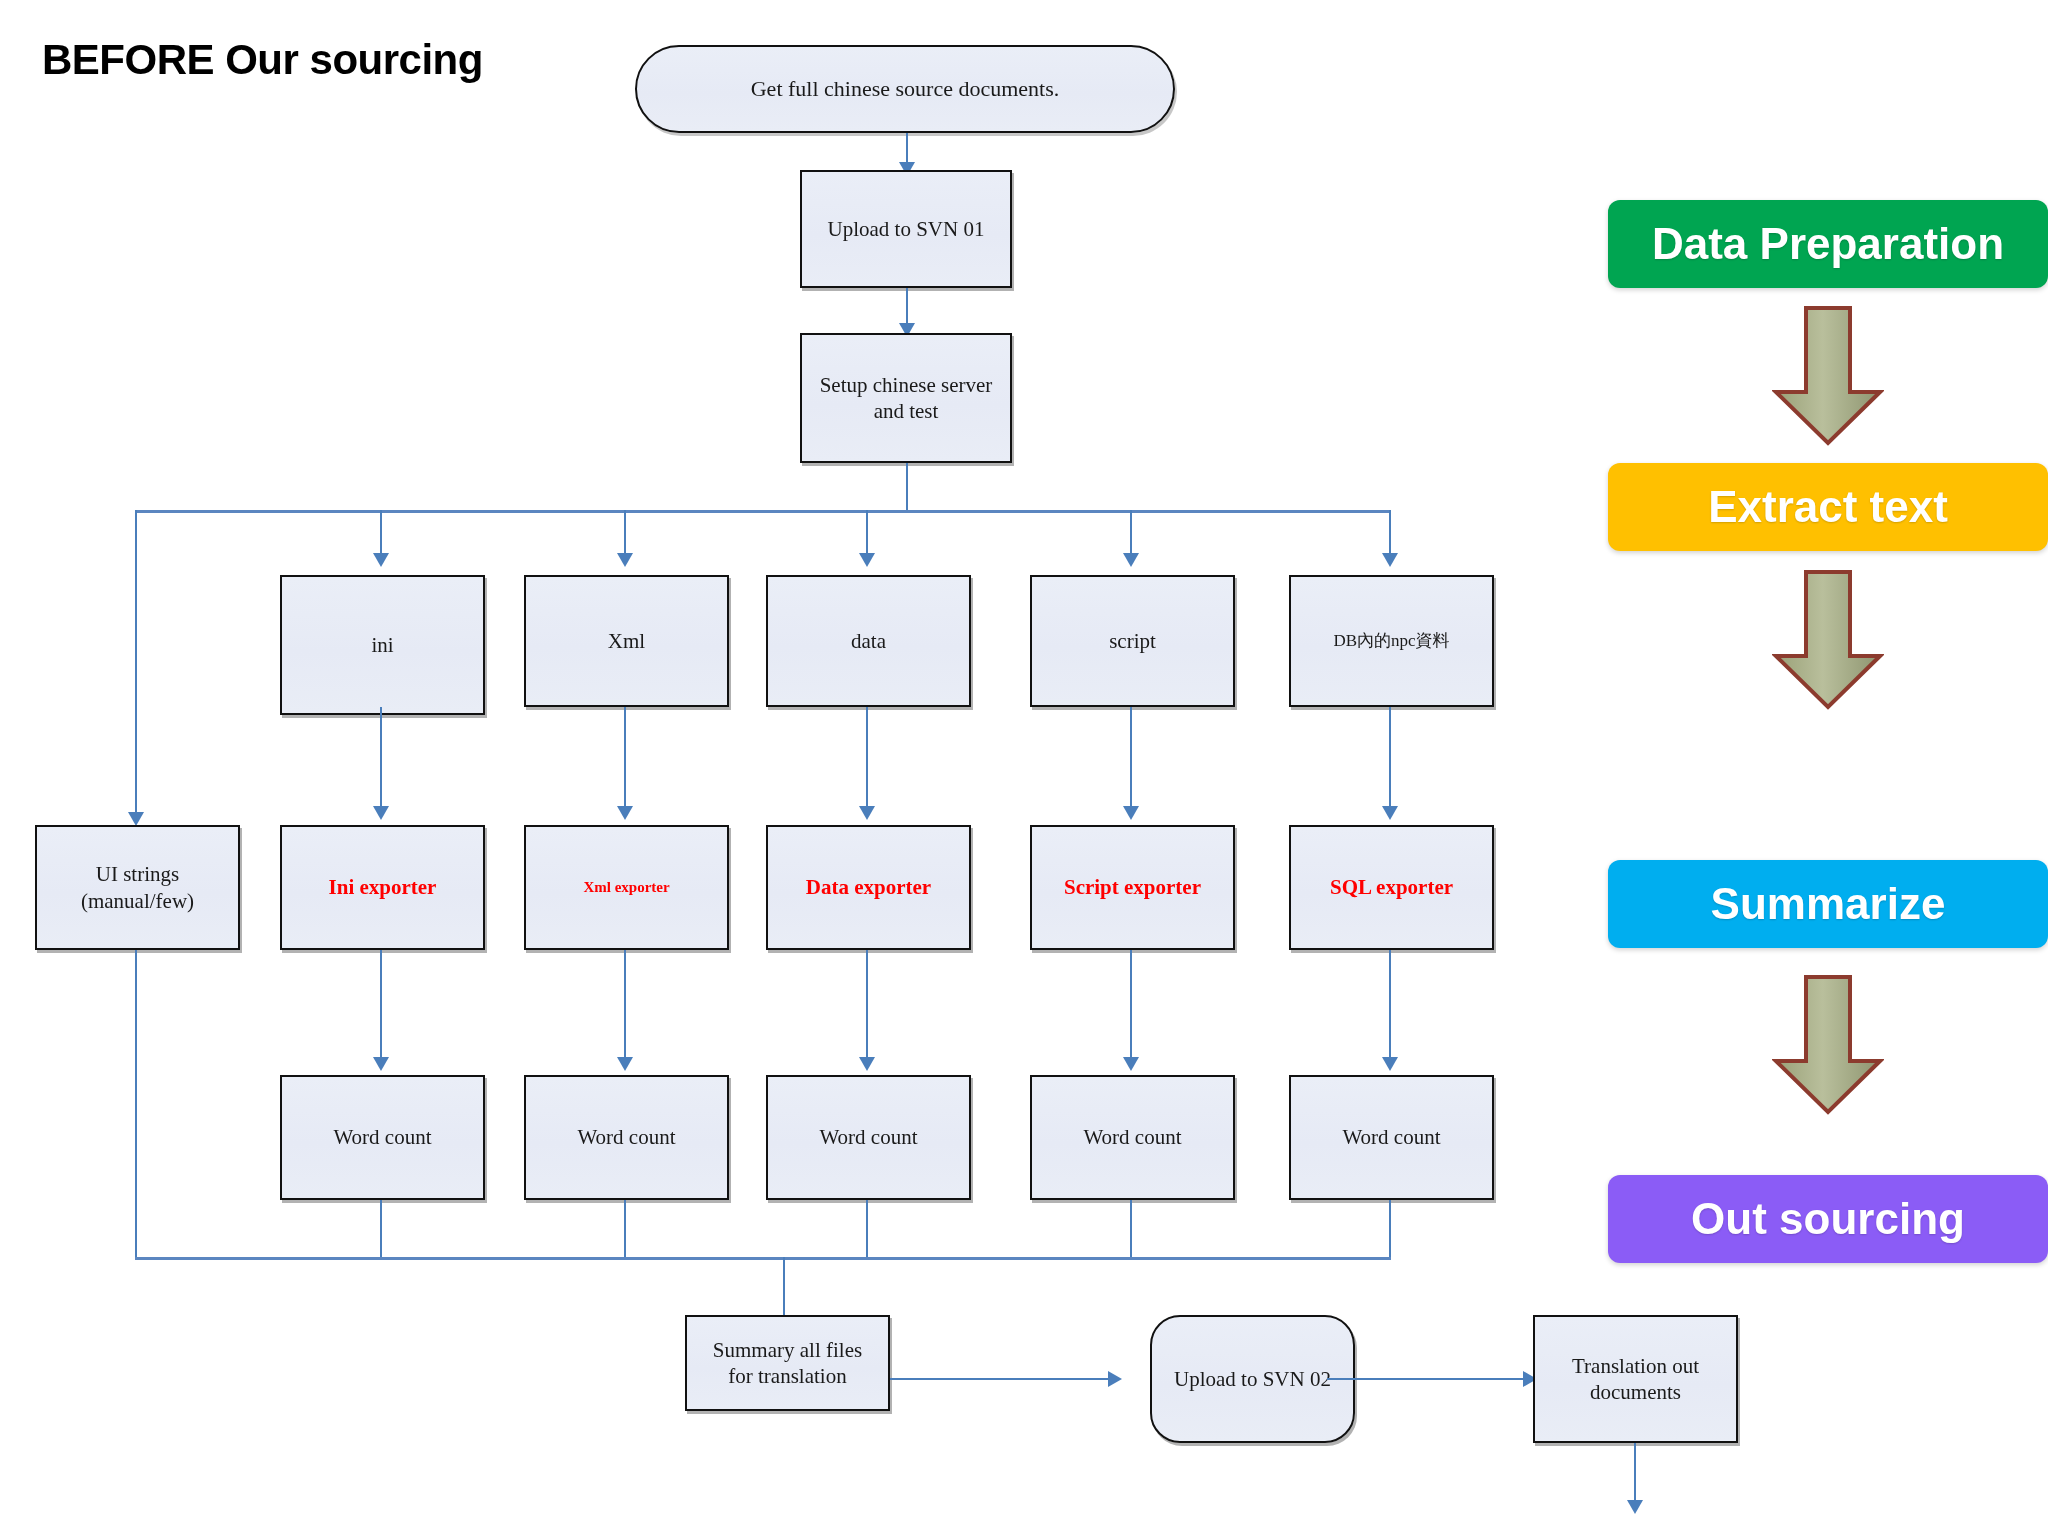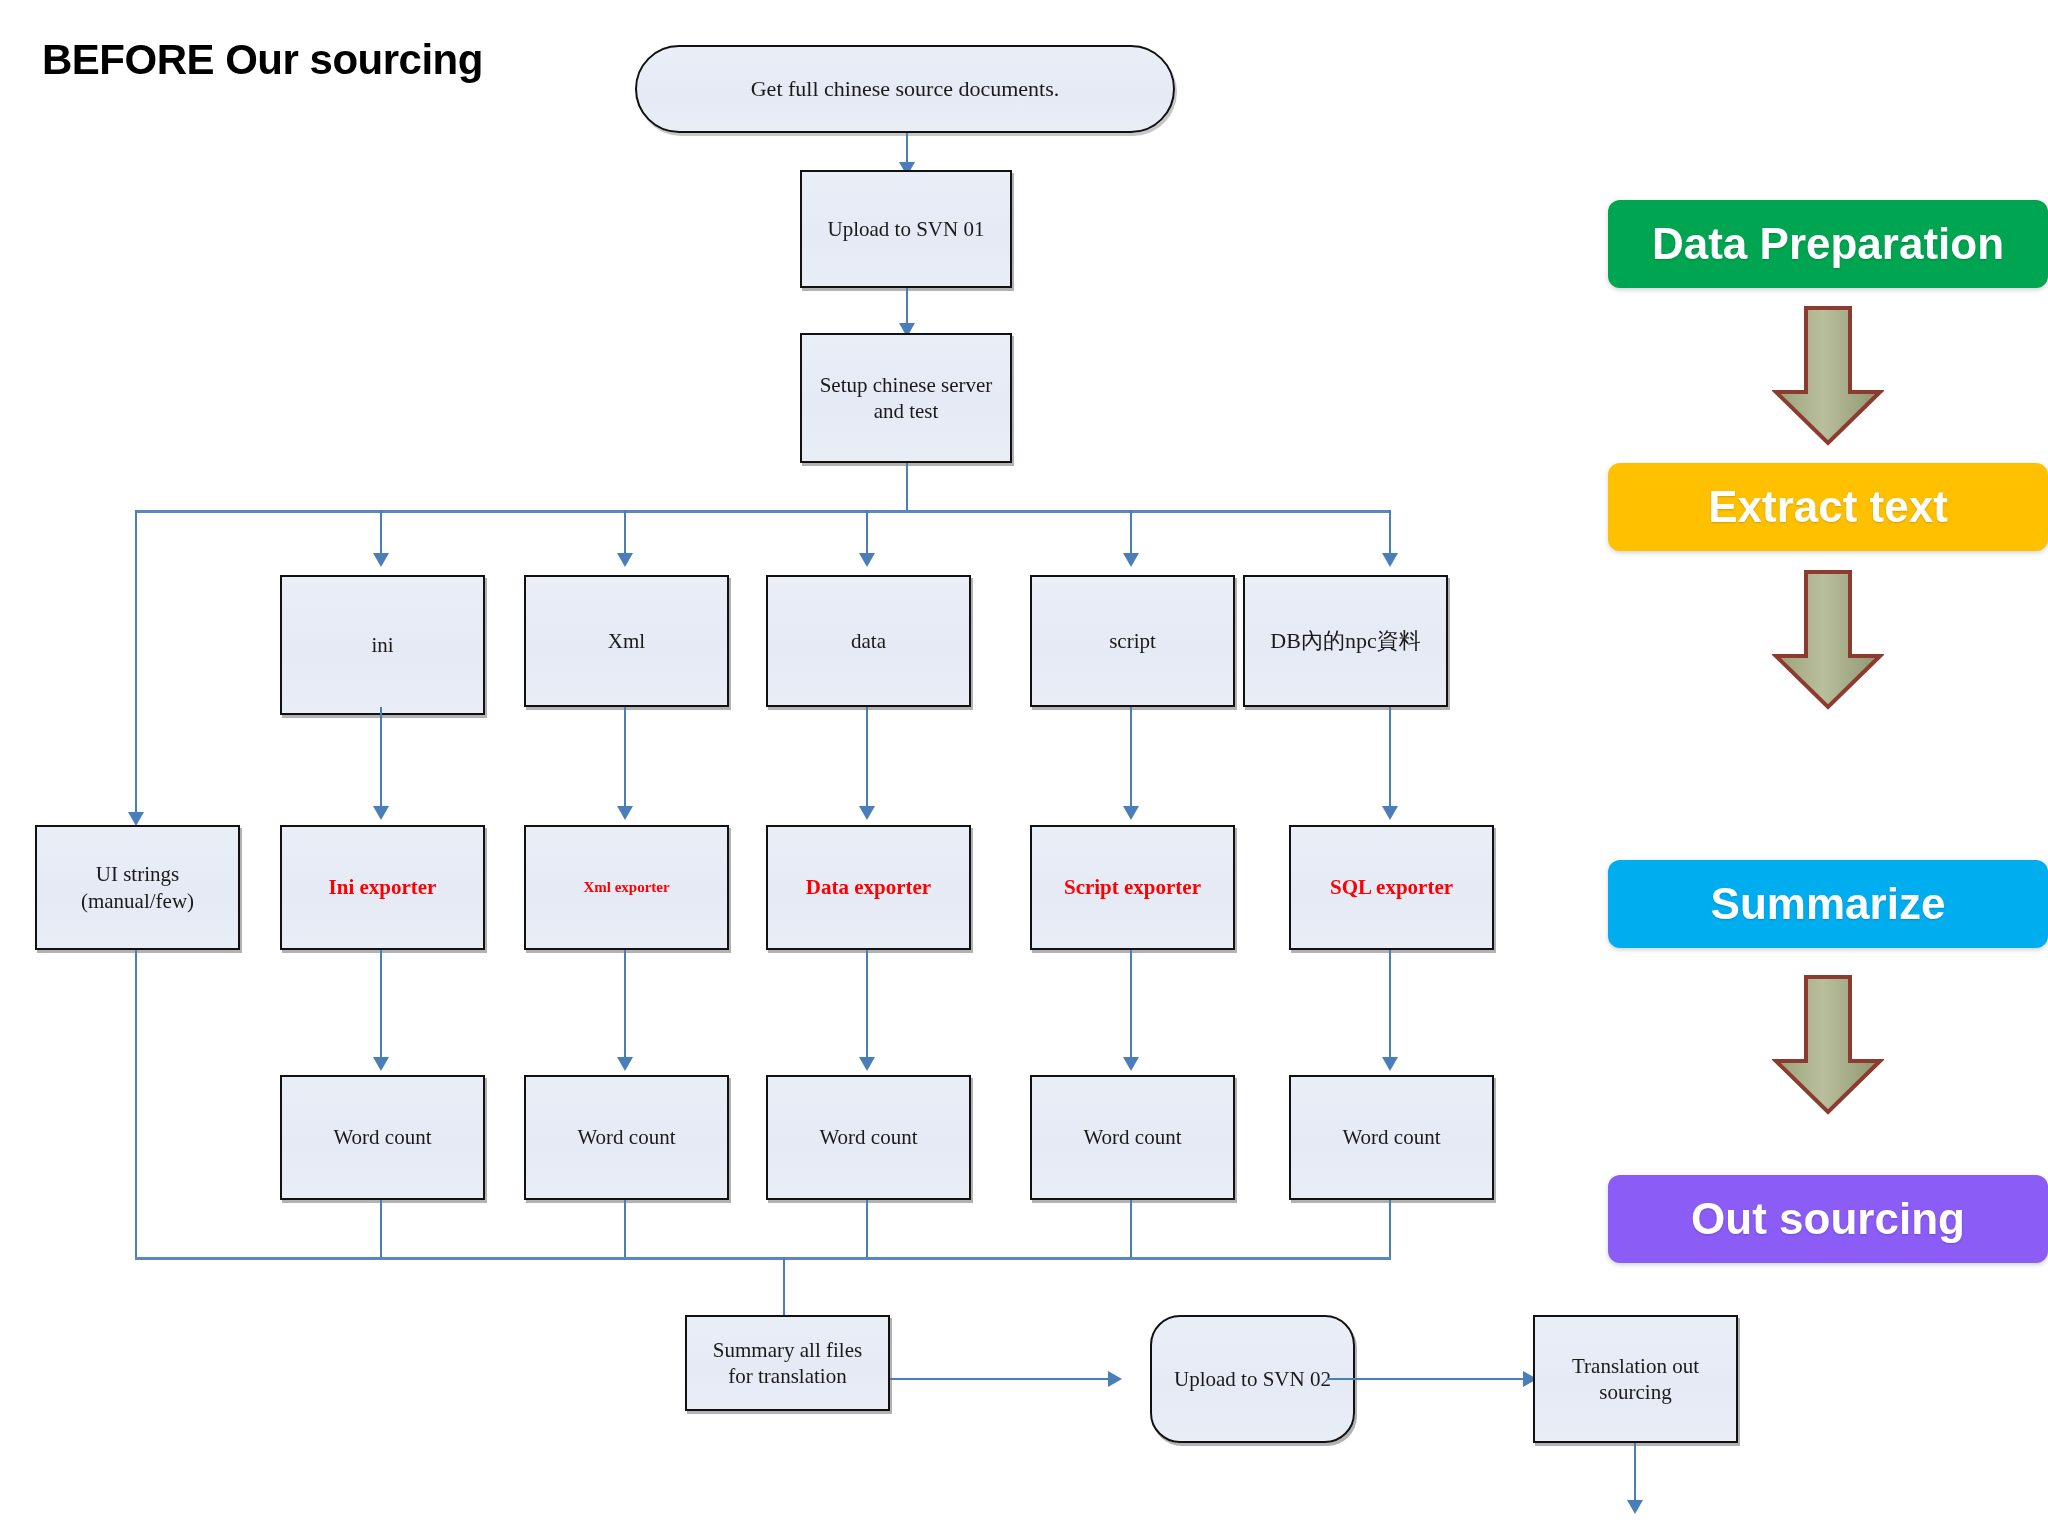--- a/index.html
+++ b/index.html
@@ -114,21 +114,21 @@
   </div>
   <div class="node" style="left:524px;top:575px;width:205px;height:132px;font-size:21px;">
     <span class="lbl">Xml</span>
   </div>
   <div class="node" style="left:766px;top:575px;width:205px;height:132px;font-size:21px;">
     <span class="lbl">data</span>
   </div>
   <div class="node" style="left:1030px;top:575px;width:205px;height:132px;font-size:21px;">
     <span class="lbl">script</span>
   </div>
-  <div class="node" style="left:1243px;top:575px;width:205px;height:132px;font-size:22px;">
+  <div class="node" style="left:1289px;top:575px;width:205px;height:132px;font-size:17px;">
     <span class="lbl">DB內的npc資料</span>
   </div>
 
   <div class="ln lnv" style="left:380px;top:707px;height:105px;"></div>
   <div class="arw" style="left:373px;top:806px;"></div>
 
   <div class="ln lnv" style="left:624px;top:707px;height:105px;"></div>
   <div class="arw" style="left:617px;top:806px;"></div>
 
   <div class="ln lnv" style="left:866px;top:707px;height:105px;"></div>
@@ -220,21 +220,21 @@
   <div class="node" style="left:1150px;top:1315px;width:205px;height:128px;font-size:21px;border-radius:30px;">
     <span class="lbl">Upload to SVN 02</span>
   </div>
 
   <div class="ln lnh" style="left:1327px;top:1378px;width:200px;"></div>
   <div class="arwr" style="left:1523px;top:1371px;"></div>
 
   <div class="node" style="left:1533px;top:1315px;width:205px;height:128px;font-size:21px;">
     <span class="lbl">
       <span>Translation out</span><br>
-      <span>sourcing</span>
+      <span>documents</span>
     </span>
   </div>
 
   <div class="ln lnv" style="left:1634px;top:1443px;height:62px;"></div>
   <div class="arw" style="left:1627px;top:1500px;"></div>
 
   <div class="banner" style="left:1608px;top:200px;width:440px;height:88px;background:#00a551;">
     <span>Data Preparation</span>
   </div>
 

